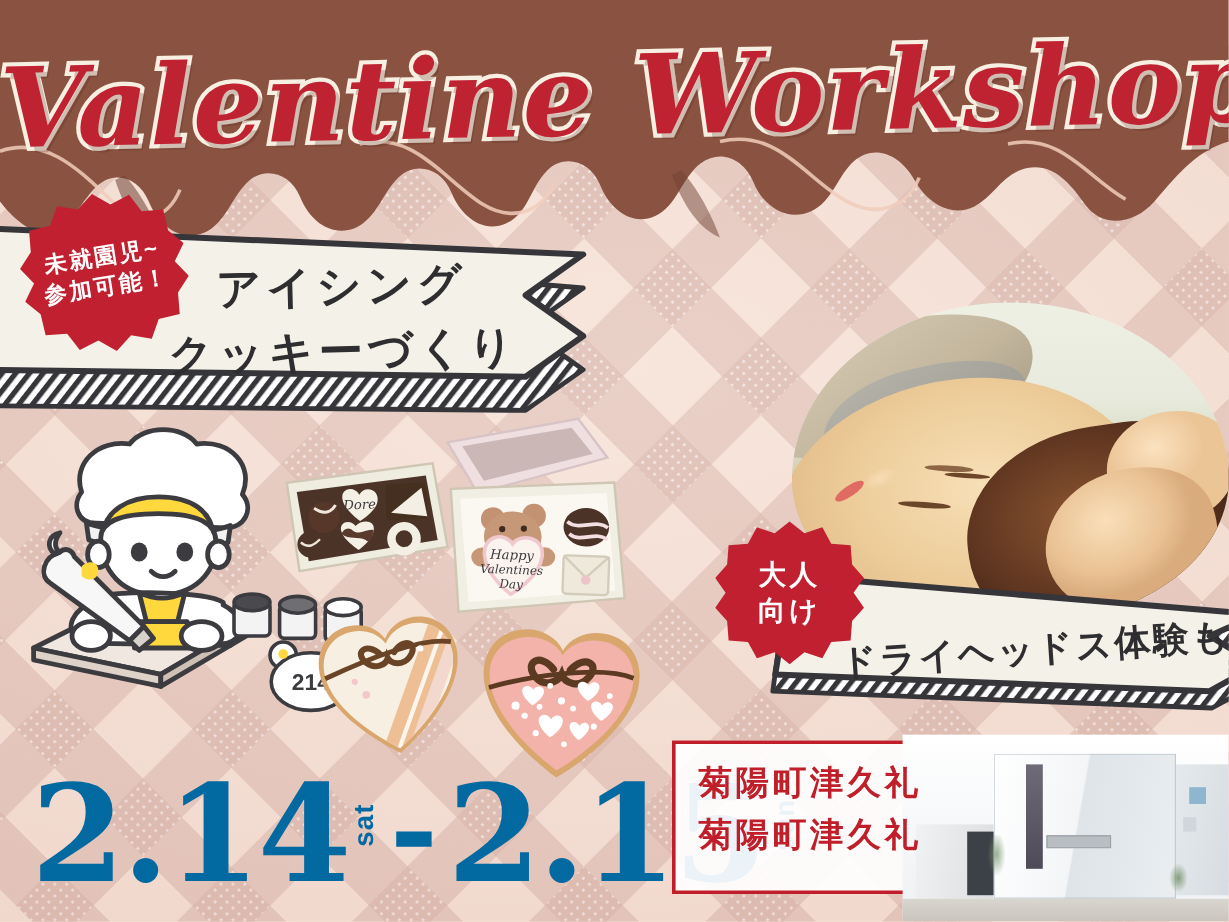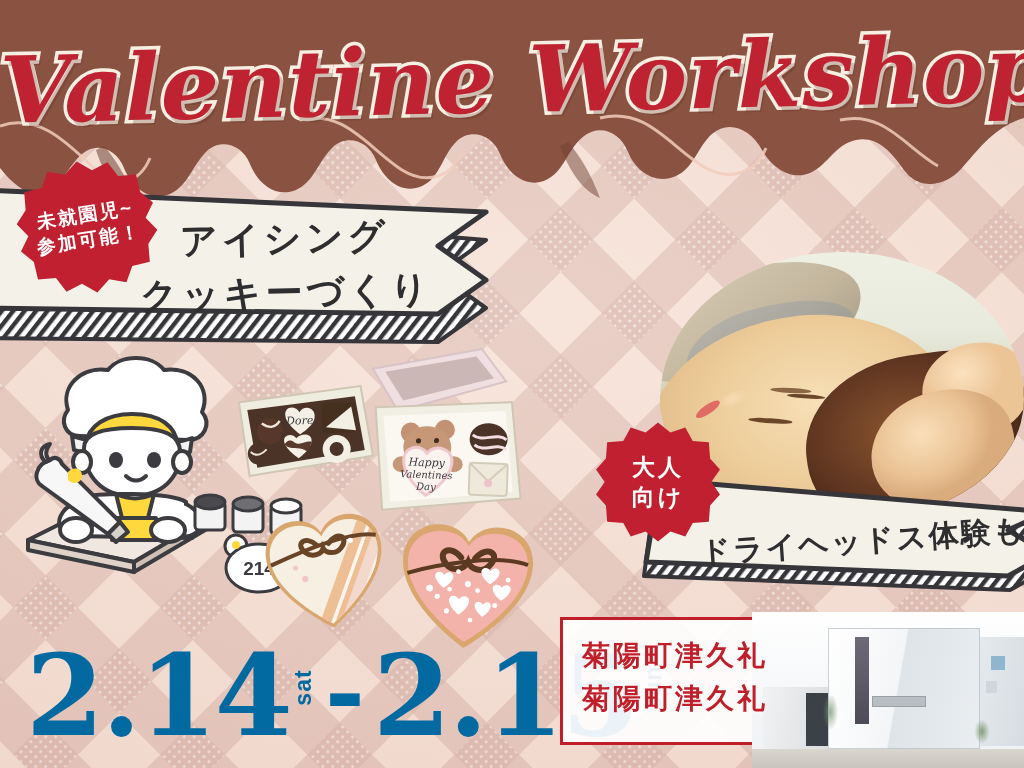--- a/index.html
+++ b/index.html
@@ -76,21 +76,21 @@
   .badge{position:absolute;}
   .badge svg{display:block;}
   .badge-label{
     position:absolute;inset:0;display:flex;flex-direction:column;
     align-items:center;justify-content:center;
     color:#fff;font-weight:700;line-height:1.32;text-align:center;
     font-family:"Liberation Sans","DejaVu Sans",sans-serif;
   }
   #badge-kids{left:18px;top:158px;width:138px;height:138px;transform:rotate(-9deg);}
   #badge-kids .badge-label{font-size:19px;letter-spacing:2px;}
-  #badge-adult{left:596px;top:420px;width:124px;height:124px;}
+  #badge-adult{left:596px;top:432px;width:124px;height:124px;}
   #badge-adult .badge-label{font-size:23px;letter-spacing:3px;}
 
   
   .photo-spa{
     position:absolute;left:660px;top:252px;width:364px;height:268px;
     border-radius:50% 50% 46% 46%/55% 55% 45% 45%;
     overflow:hidden;
   }
   .spa-canvas{position:absolute;inset:0;background:
      linear-gradient(180deg,#eef0e4 0%,#e7eadc 30%,#d9d7c0 48%,#cfc7a4 58%,#c9bb93 100%);}
@@ -171,21 +171,21 @@
   .venue-box{
     position:absolute;left:560px;top:617px;width:462px;height:128px;
     background:rgba(255,255,255,.92);
     box-shadow:inset 0 0 0 3px #c01f2a;
     overflow:hidden;
   }
   .venue-text{
     position:absolute;left:582px;top:634px;width:240px;
     color:#c01f2a;font-weight:700;font-size:28px;line-height:1.55;
     letter-spacing:3px;white-space:nowrap;
-    font-family:Liberation Serif, serif;
+    font-family:Liberation Mono, monospace;
     text-shadow:0 1px 0 rgba(255,255,255,.7);
   }
 
   
   .date-wrap{position:absolute;left:26px;top:636px;height:120px;
     display:flex;align-items:center;color:#0369a1;}
   .date-big{
     font-family:"DejaVu Serif","Liberation Serif",serif;font-weight:700;
     font-size:112px;line-height:.88;letter-spacing:-2px;
   }

